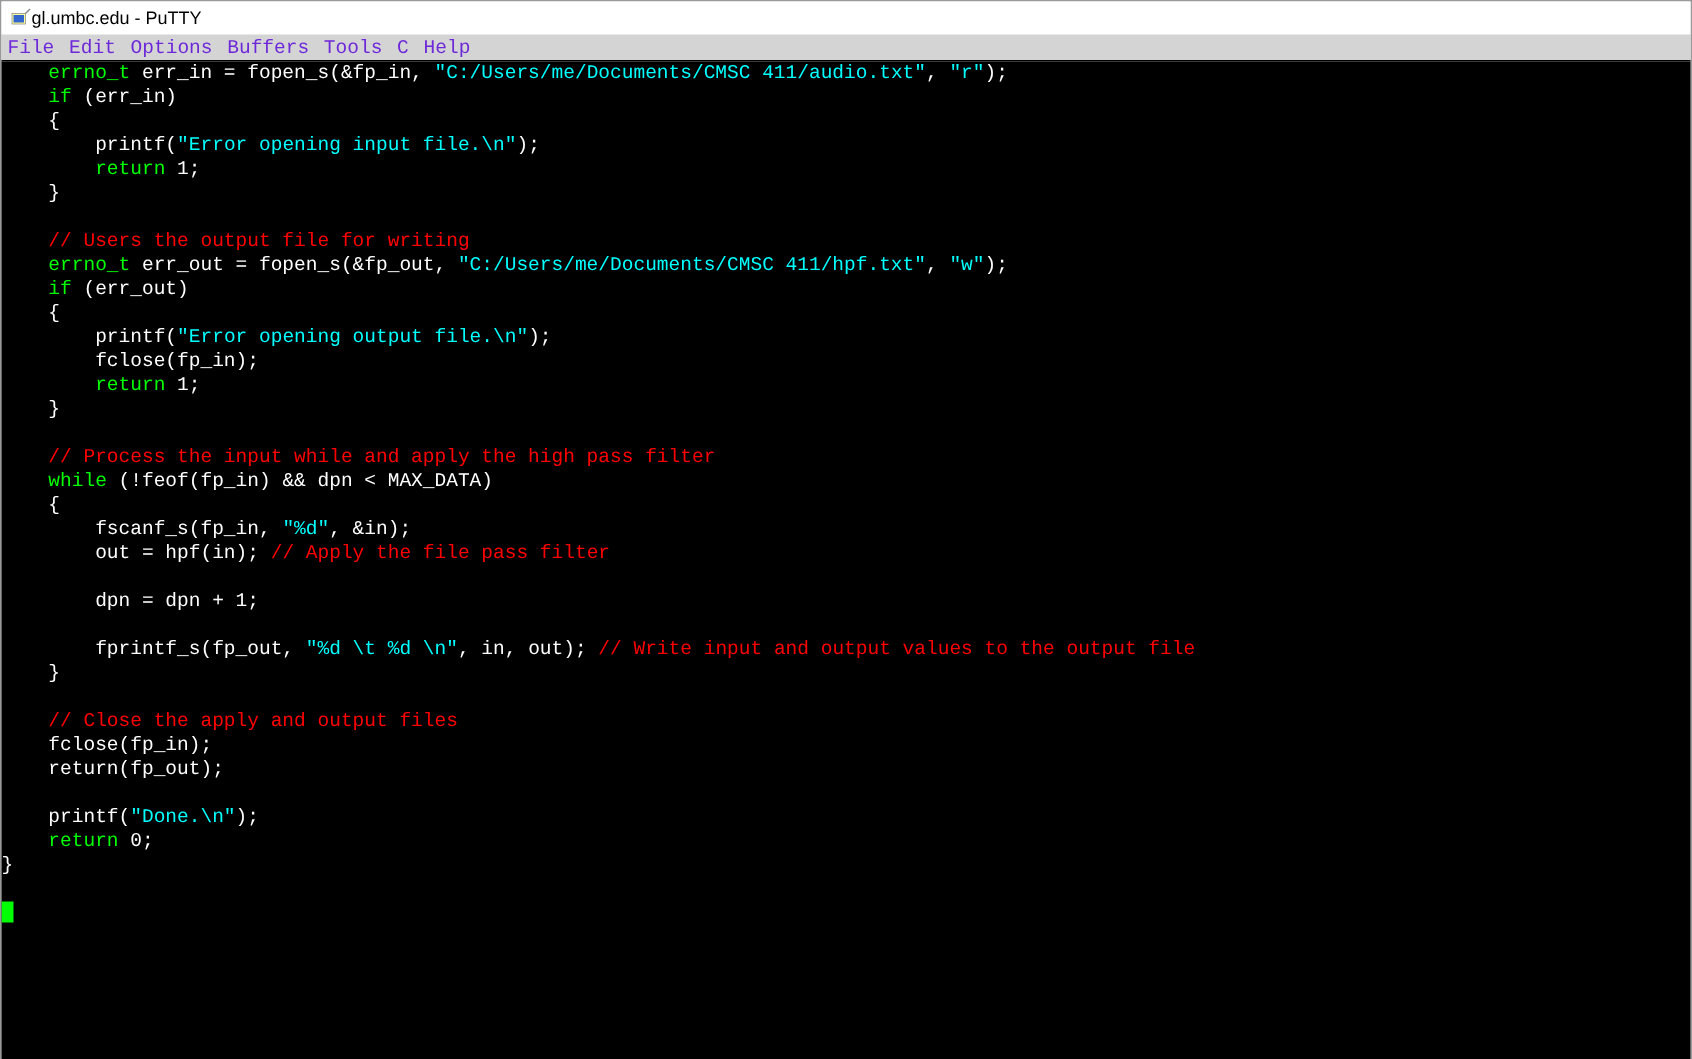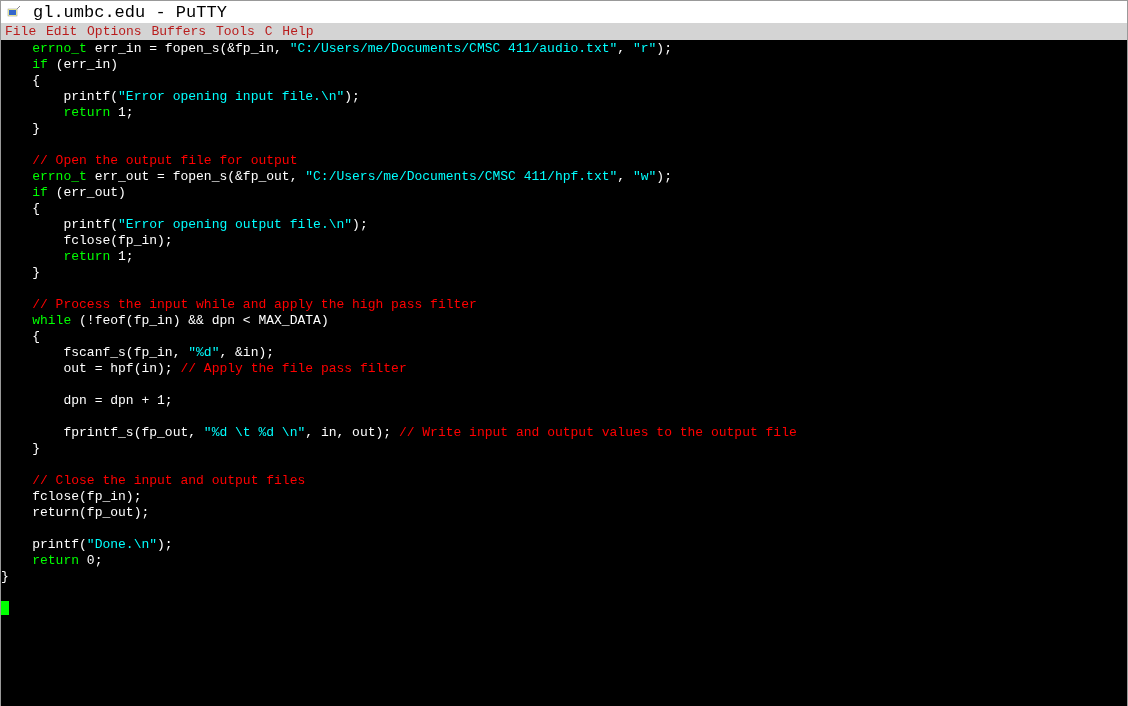--- a/index.html
+++ b/index.html
@@ -18,35 +18,35 @@
     .window {
       background: #fff;
       border: 1px solid #999;
     }
     .title-bar {
       background: #fff;
       color: #000;
       padding: 3px 6px;
       display: flex;
       align-items: center;
-      gap: 12px;
-      font-family: Liberation Mono, monospace;
-      font-size: 17px;
+      gap: 0;
+      font-family: Liberation Sans, sans-serif;
+      font-size: 12px;
       height: 22px;
     }
     .title-bar .icon {
       width: 14px;
       height: 14px;
       display: inline-flex;
       align-items: center;
       justify-content: center;
     }
     .menu-bar {
       background: #d4d4d4;
-      color: #b91c1c;
+      color: #6d28d9;
       padding: 2px 4px;
       font-family: "Courier New", monospace;
       font-size: 13px;
       border-bottom: 1px solid #000;
       height: 18px;
       line-height: 14px;
     }
     .menu-bar span {
       margin-right: 2px;
     }
@@ -88,41 +88,41 @@
     <span>gl.umbc.edu - PuTTY</span>
   </div>
   <div class="menu-bar"><span>File</span> <span>Edit</span> <span>Options</span> <span>Buffers</span> <span>Tools</span> <span>C</span> <span>Help</span></div>
   <div class="terminal">    <span class="kw">errno_t</span><span> err_in = fopen_s(&amp;fp_in, </span><span class="str">"C:/Users/me/Documents/CMSC 411/audio.txt"</span><span>, </span><span class="str">"r"</span><span>);</span>
     <span class="kw">if</span><span> (err_in)</span>
     <span>{</span>
     <span>    printf(</span><span class="str">"Error opening input file.\n"</span><span>);</span>
         <span class="kw">return</span><span> 1;</span>
     <span>}</span>
 
-    <span class="cm">// Open the output file for output</span>
+    <span class="cm">// Users the output file for writing</span>
     <span class="kw">errno_t</span><span> err_out = fopen_s(&amp;fp_out, </span><span class="str">"C:/Users/me/Documents/CMSC 411/hpf.txt"</span><span>, </span><span class="str">"w"</span><span>);</span>
     <span class="kw">if</span><span> (err_out)</span>
     <span>{</span>
     <span>    printf(</span><span class="str">"Error opening output file.\n"</span><span>);</span>
     <span>    fclose(fp_in);</span>
         <span class="kw">return</span><span> 1;</span>
     <span>}</span>
 
     <span class="cm">// Process the input while and apply the high pass filter</span>
     <span class="kw">while</span><span> (!feof(fp_in) &amp;&amp; dpn &lt; MAX_DATA)</span>
     <span>{</span>
     <span>    fscanf_s(fp_in, </span><span class="str">"%d"</span><span>, &amp;in);</span>
     <span>    out = hpf(in); </span><span class="cm">// Apply the file pass filter</span>
 
     <span>    dpn = dpn + 1;</span>
 
     <span>    fprintf_s(fp_out, </span><span class="str">"%d \t %d \n"</span><span>, in, out); </span><span class="cm">// Write input and output values to the output file</span>
     <span>}</span>
 
-    <span class="cm">// Close the input and output files</span>
+    <span class="cm">// Close the apply and output files</span>
     <span>fclose(fp_in);</span>
     <span>return(fp_out);</span>
 
     <span>printf(</span><span class="str">"Done.\n"</span><span>);</span>
     <span class="kw">return</span><span> 0;</span>
 <span>}</span>
 
 <span class="cursor"></span></div>
 </div>
 

